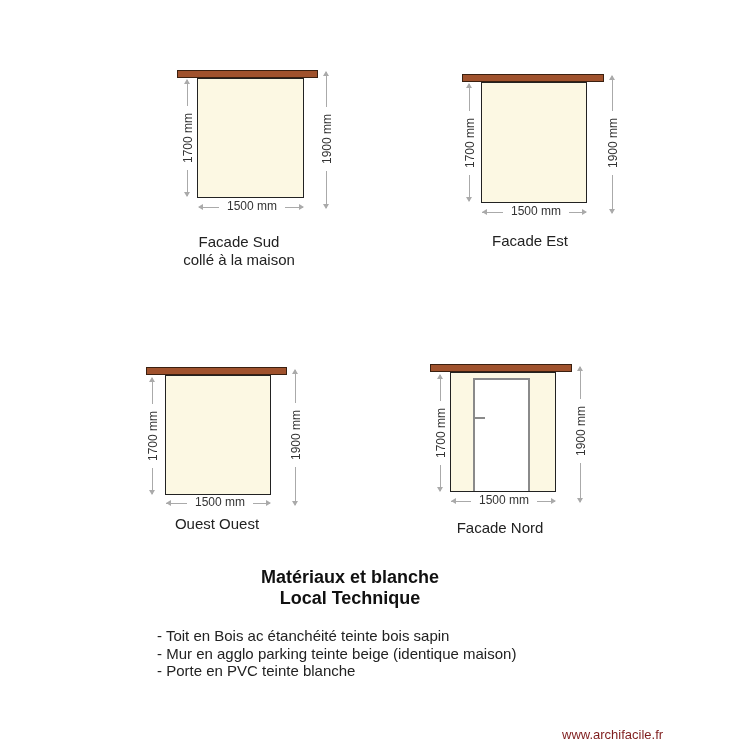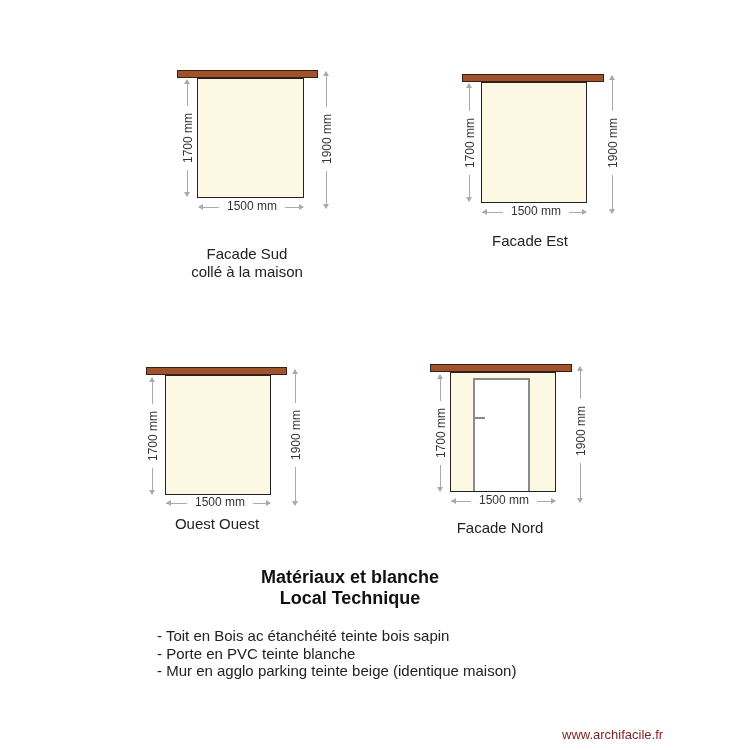--- a/index.html
+++ b/index.html
@@ -37,21 +37,21 @@
   <div class="dimline-v" style="left:326px; top:72px; height:136px;"></div>
   <div class="arrow-up" style="left:323px; top:71px;"></div>
   <div class="arrow-down" style="left:323px; top:204px;"></div>
   <div class="dimtext-v" style="left:295px; top:132px; width:60px;">1900 mm</div>
 
   <div class="dimline-h" style="left:199px; top:207px; width:104px;"></div>
   <div class="arrow-left" style="left:198px; top:204px;"></div>
   <div class="arrow-right" style="left:299px; top:204px;"></div>
   <div class="dimtext-h" style="left:219px; top:199px; width:62px;">1500 mm</div>
 
-  <div class="caption" style="left:167px; top:233px; width:160px;margin-top:12px;">
+  <div class="caption" style="left:159px; top:233px; width:160px;">
     <div>Facade Sud</div>
     <div>collé à la maison</div>
   </div>
 </div>
 
 <div>
   <div class="roof" style="left:462px; top:74px; width:142px; height:8px;"></div>
   <div class="wall" style="left:481px; top:82px; width:106px; height:121px;"></div>
   <div class="dimline-v" style="left:469px; top:84px; height:117px;"></div>
   <div class="arrow-up" style="left:466px; top:83px;"></div>
@@ -112,17 +112,17 @@
   </div>
 </div>
 
 <div class="title" style="left:220px; top:567px; width:260px;">
   <div>Matériaux et blanche</div>
   <div>Local Technique</div>
 </div>
 
 <div class="notes" style="left:157px; top:627px;">
   <div>- Toit en Bois ac étanchéité teinte bois sapin</div>
+  <div>- Mur en agglo parking teinte beige (identique maison)</div>
   <div>- Porte en PVC teinte blanche</div>
-  <div>- Mur en agglo parking teinte beige (identique maison)</div>
 </div>
 
 <div class="watermark" style="left:562px; top:727px;">www.archifacile.fr</div>
 
 </body></html>

